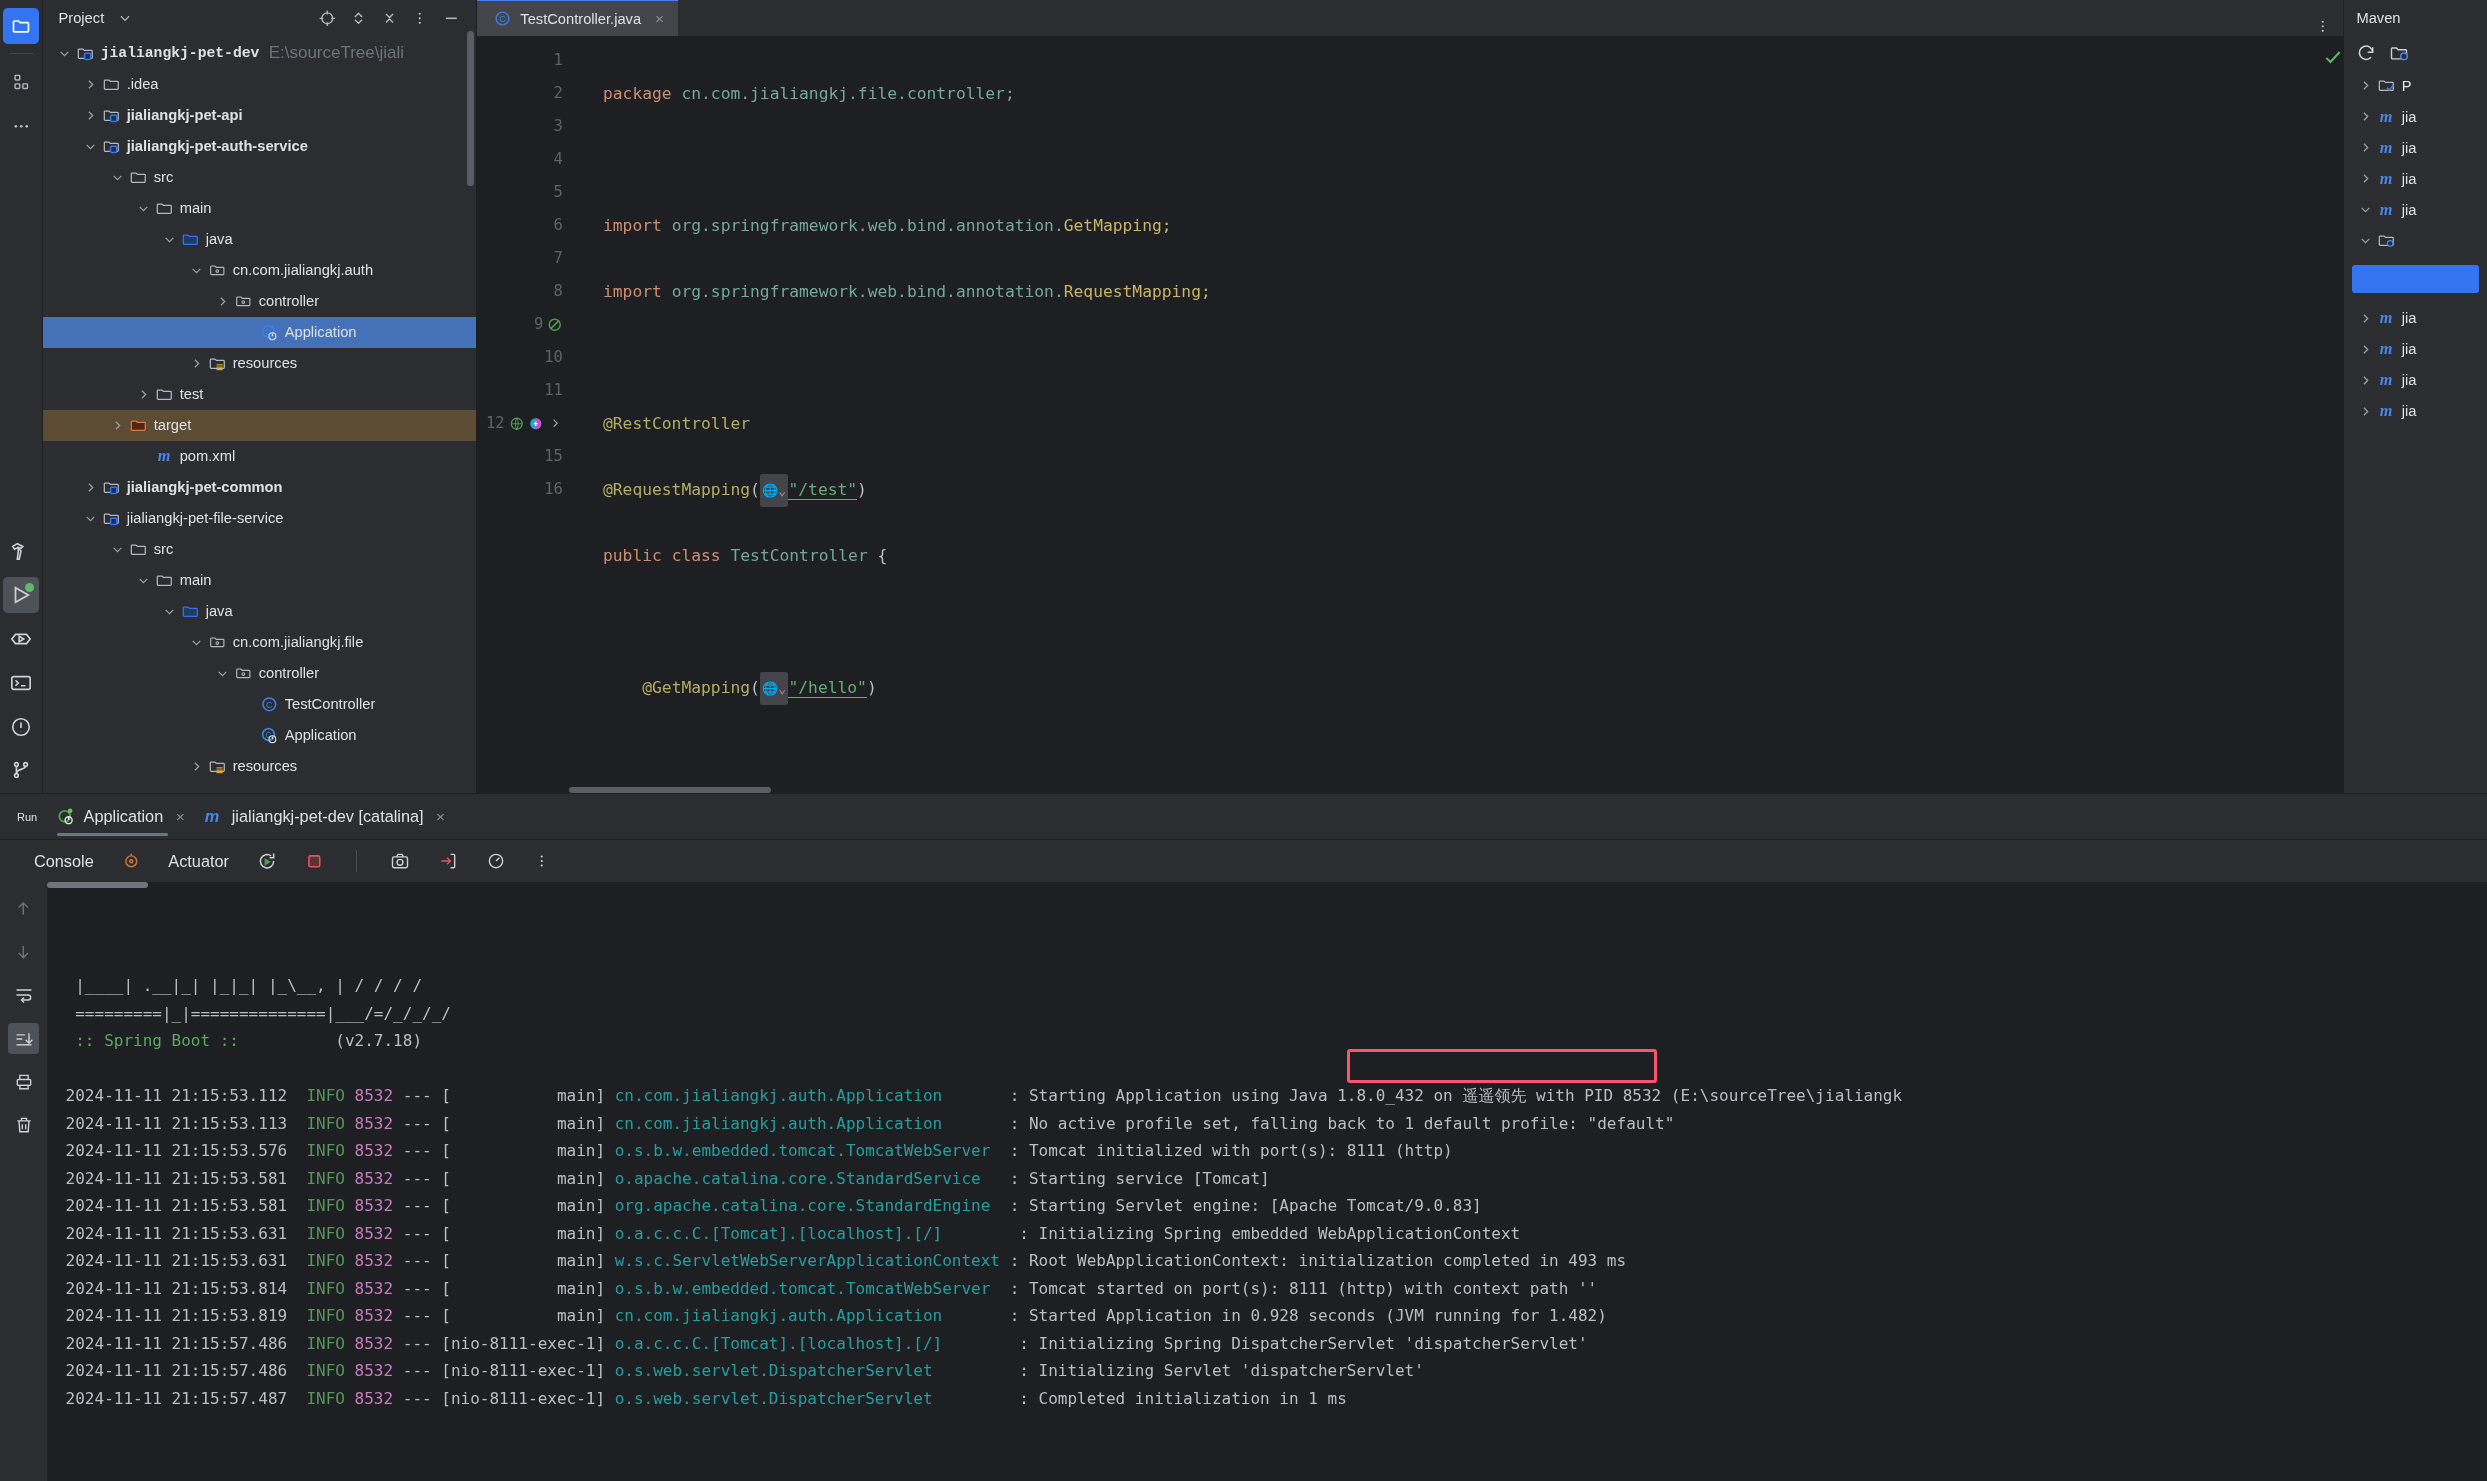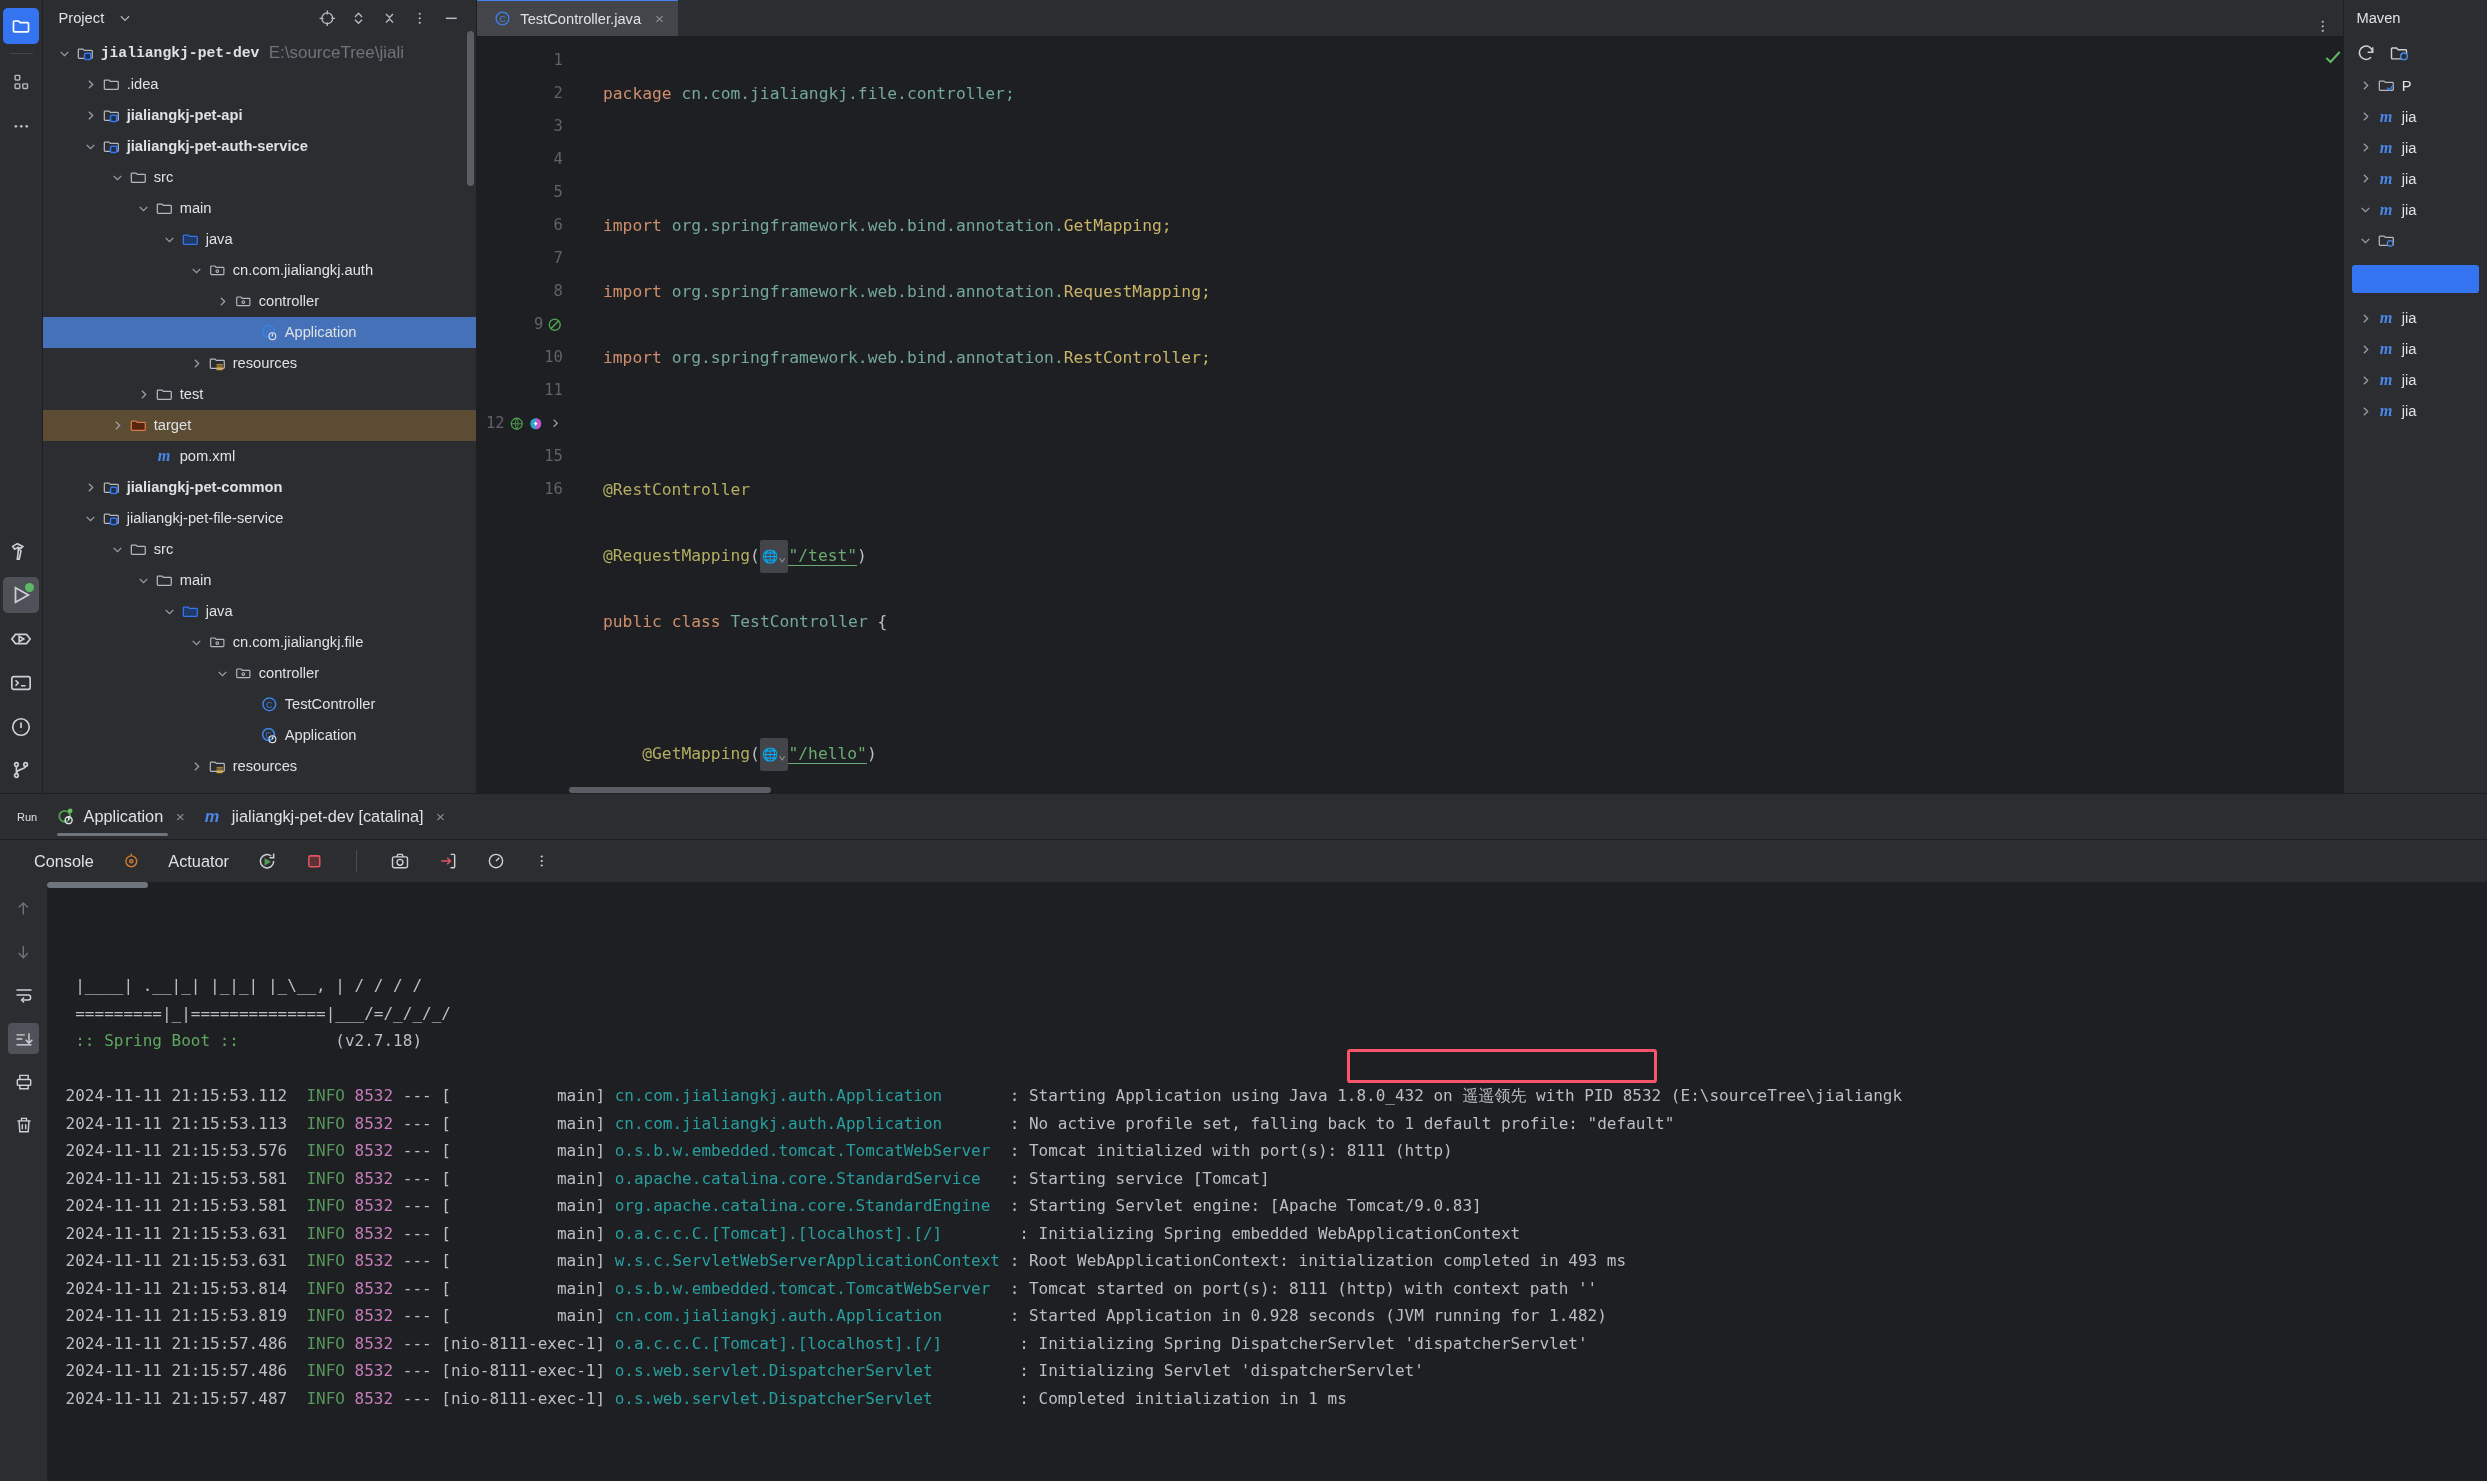--- a/index.html
+++ b/index.html
@@ -695,21 +695,20 @@
             </div>
             <div class="gline">
               <span class="num">16</span>
             </div>
           </div>
         <div class="code">
 <div class="cline"><span class="kw">package</span><span class="cls"> cn.com.jialiangkj.file.controller;</span></div>
 <div class="cline"> </div>
 <div class="cline"><span class="kw">import</span><span class="cls"> org.springframework.web.bind.annotation.</span><span class="mth">GetMapping;</span></div>
 <div class="cline"><span class="kw">import</span><span class="cls"> org.springframework.web.bind.annotation.</span><span class="mth">RequestMapping;</span></div>
-<div class="cline"><span class="kw">import</span><span class="cls"> org.springframework.web.bind.annotation.</span><span class="mth">RestController;</span></div>
 <div class="cline"> </div>
 <div class="cline"><span class="ann">@RestController</span></div>
 <div class="cline"><span class="ann">@RequestMapping</span><span class="pln">(</span><span class="globe">🌐⌄</span><span class="urlstr">"/test"</span><span class="pln">)</span></div>
 <div class="cline"><span class="kw">public</span><span class="pln"> </span><span class="kw">class</span><span class="pln"> </span><span class="cls">TestController</span><span class="pln"> </span><span class="pln">{</span></div>
 <div class="cline"> </div>
 <div class="cline">    <span class="ann">@GetMapping</span><span class="pln">(</span><span class="globe">🌐⌄</span><span class="urlstr">"/hello"</span><span class="pln">)</span></div>
 
 
 
         </div>

